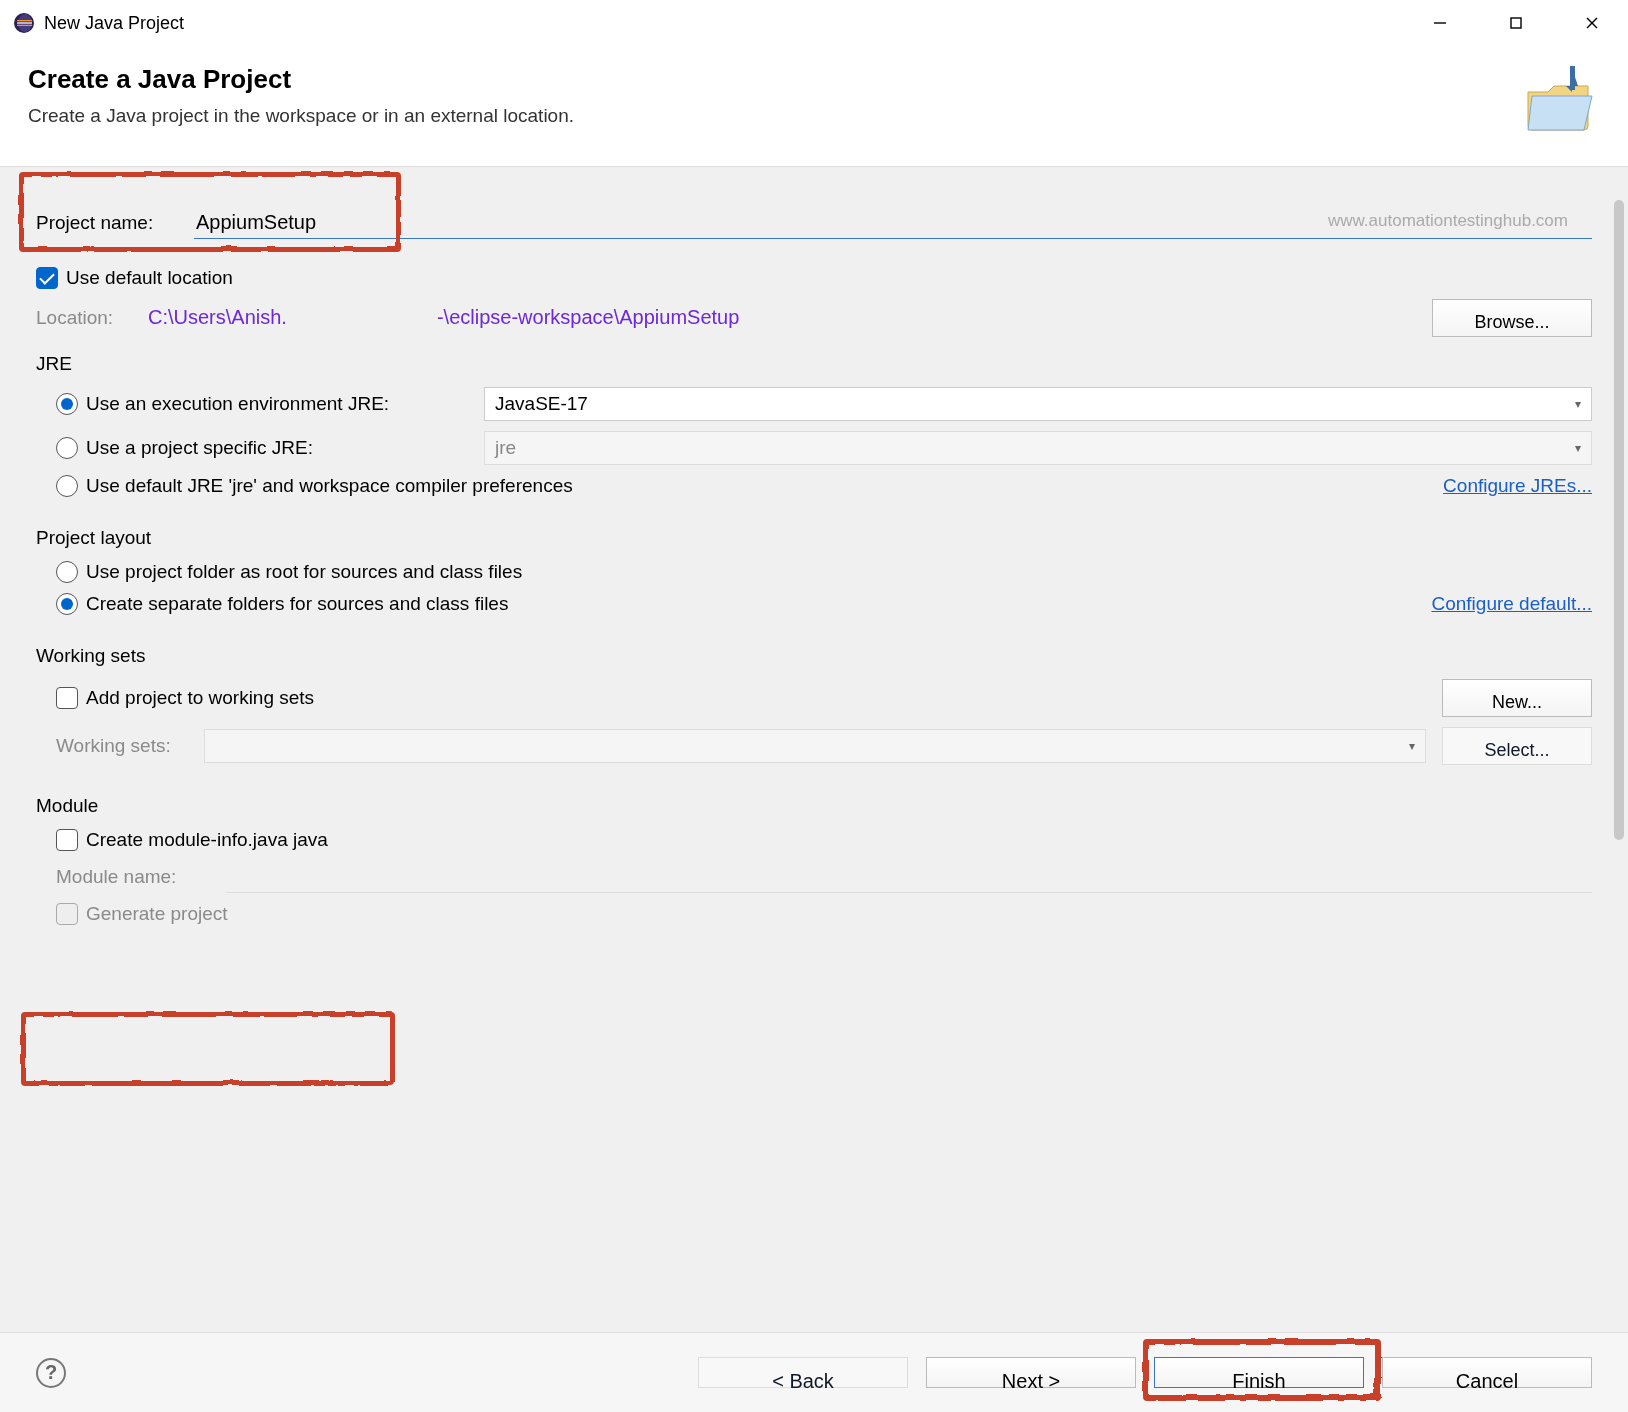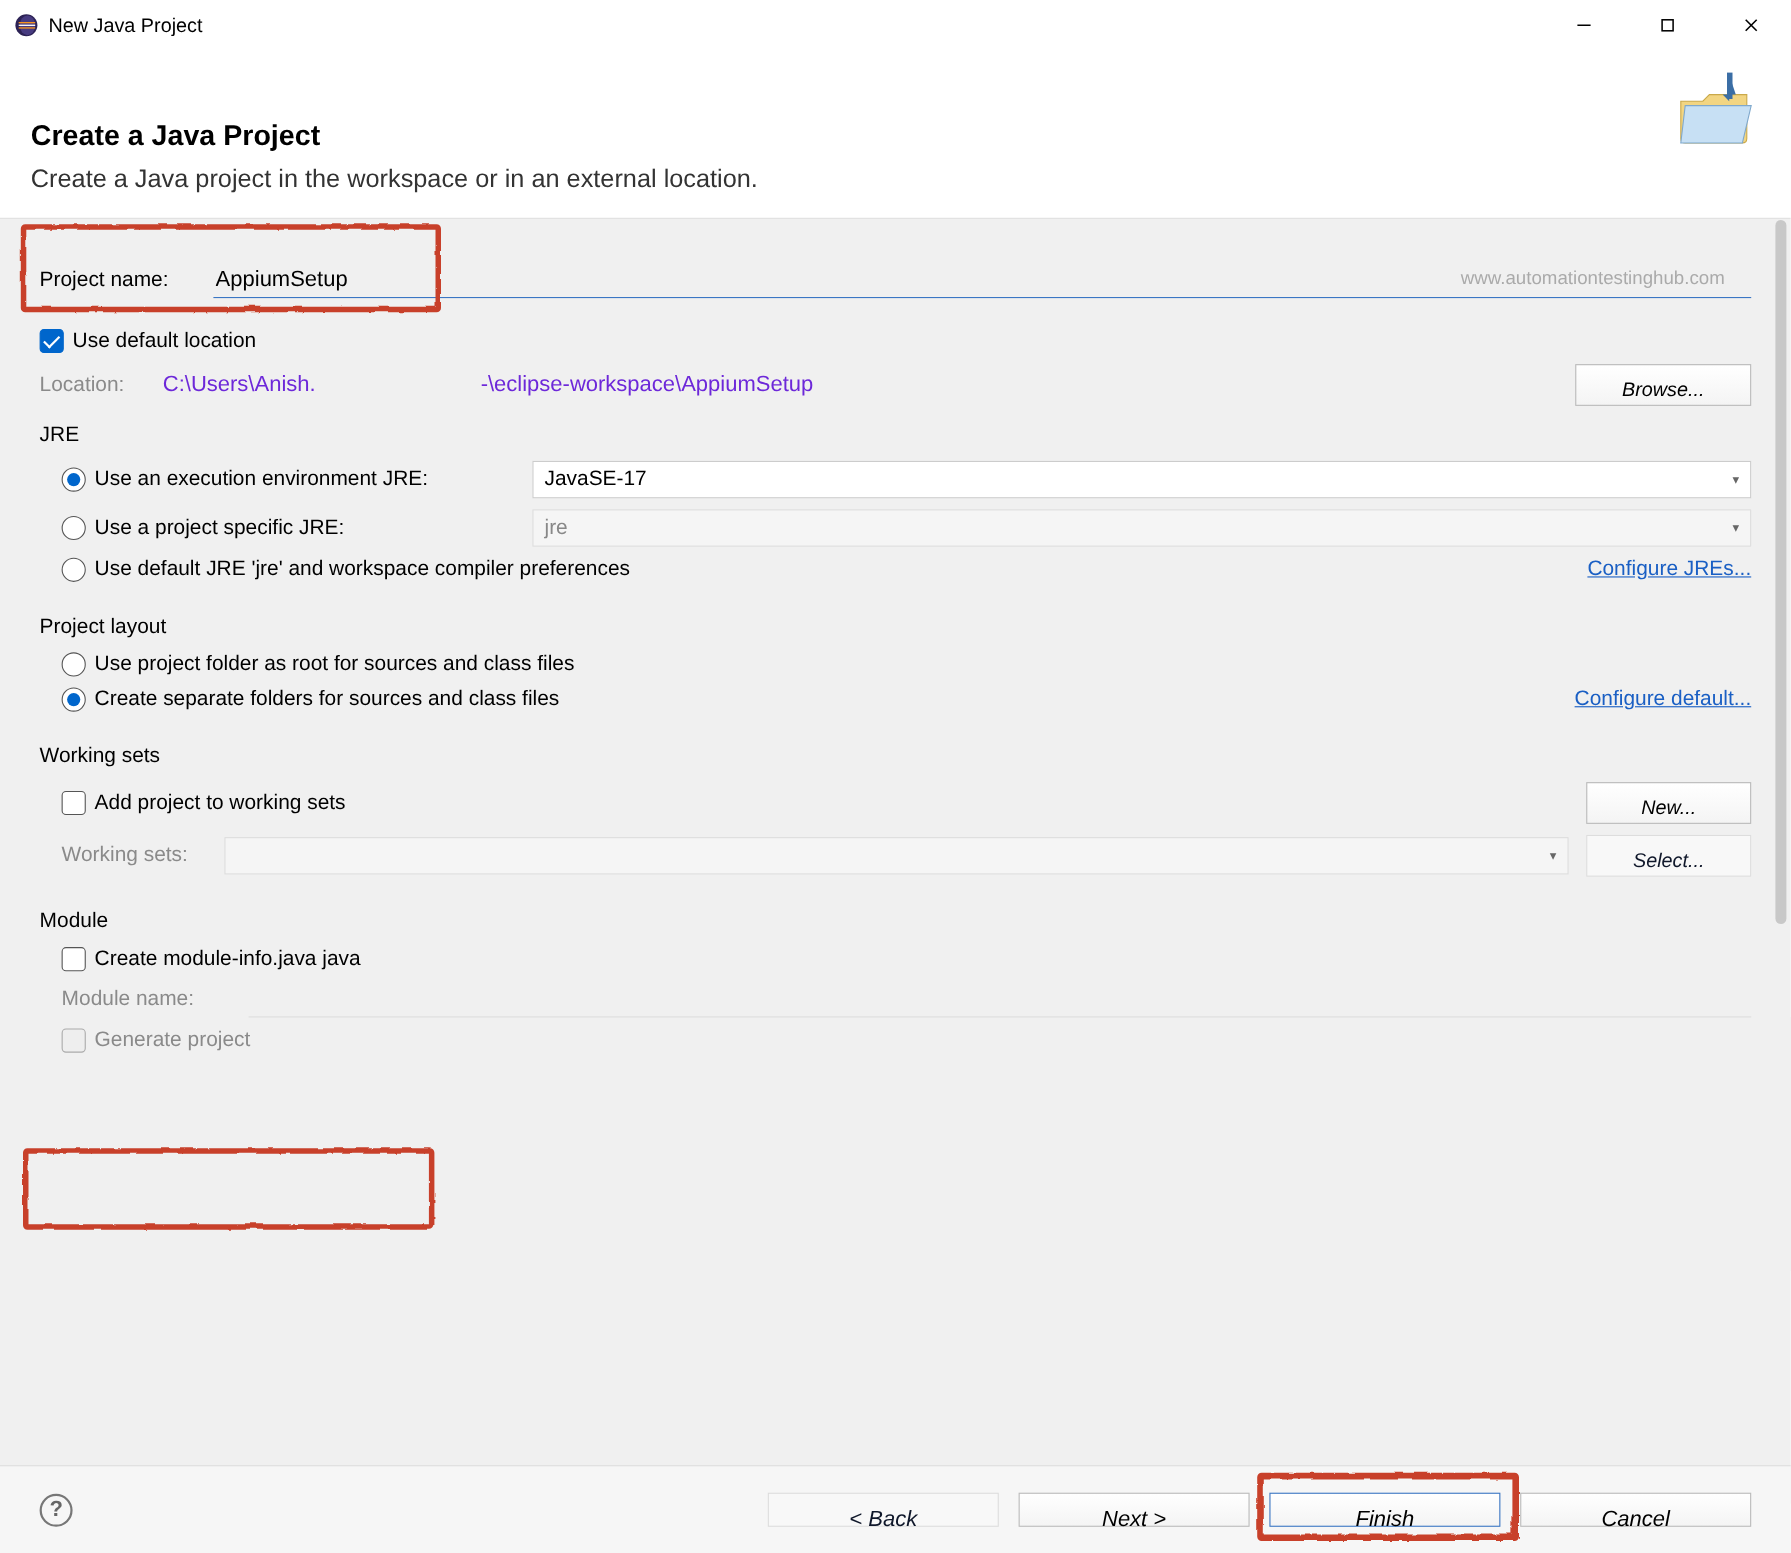--- a/index.html
+++ b/index.html
@@ -6,23 +6,23 @@
 body { background: #fff; width: 1628px; height: 1412px; overflow: hidden; position: relative; }
 
 .titlebar { height: 46px; display: flex; align-items: center; padding: 0 12px; background: #fff; justify-content: center; }
 .titlebar .eclipse-icon { width: 24px; height: 24px; margin-right: 8px; }
 .titlebar .title { font-size: 18px; color: #000; flex: 1; }
 .win-controls { display: flex; gap: 28px; align-items: center; }
 .win-btn { width: 48px; height: 40px; display: flex; align-items: center; justify-content: center; cursor: default; }
 .win-btn svg { width: 16px; height: 16px; }
 
 .header { padding: 18px 28px 22px 28px; background: #fff; display: flex; border-bottom: 1px solid #ddd; }
-.header-text { flex: 1; margin-top: 44px; }
+.header-text { flex: 1; }
 .header-title { font-size: 26px; font-weight: 600; color: #000; margin-bottom: 10px; }
-.header-sub { font-size: 23px; color: #333; }
+.header-sub { font-size: 19px; color: #333; }
 .header-icon { width: 80px; height: 80px; }
 
 .content { background: #f0f0f0; padding: 10px 36px 0 36px; position: relative; height: calc(1412px - 46px - 118px - 80px); overflow: hidden; }
 
 .highlight { position: absolute; border: 5px solid #c8412b; border-radius: 4px; pointer-events: none; filter: url(#rough); }
 .hl1 { left: 18px; top: 4px; width: 382px; height: 80px; }
 .hl2 { left: 20px; top: 844px; width: 374px; height: 74px; }
 
 .watermark { position: absolute; right: 60px; top: 44px; font-size: 17px; color: #aaa; }
 
@@ -33,21 +33,21 @@
 .text-input.readonly { border-bottom: 1px solid transparent; color: #6d28d9; }
 
 .checkbox, .radio { width: 22px; height: 22px; margin-right: 8px; flex-shrink: 0; border: 1.5px solid #555; background: #fff; display: inline-flex; align-items: center; justify-content: center; }
 .checkbox { border-radius: 4px; }
 .checkbox.checked { background: #0066cc; border-color: #0066cc; }
 .checkbox.checked::after { content: ""; width: 6px; height: 12px; border: solid #fff; border-width: 0 2.5px 2.5px 0; transform: rotate(45deg); margin-top: -3px; }
 .checkbox.disabled { border-color: #aaa; background: #eee; }
 .radio { border-radius: 50%; }
 .radio.checked::after { content: ""; width: 12px; height: 12px; border-radius: 50%; background: #0066cc; }
 
-.btn { height: 38px; min-width: 150px; border: 1px solid #bbb; background: linear-gradient(#fff,#f4f4f4); font-size: 18px; color: #000; padding: 12px 22px; cursor: default; font-style: italic; }
+.btn { height: 38px; min-width: 150px; border: 1px solid #bbb; background: linear-gradient(#fff,#f4f4f4); font-size: 18px; color: #000; padding: 12px 22px; cursor: default; }
 .btn.disabled { color: #0f172a; border-color: #ddd; background: #f8f8f8; }
 .btn.primary { border-color: #3a76c4; }
 
 .group-label { font-size: 19px; color: #000; margin: 16px 0 12px 0; }
 .group { margin-left: 20px; }
 
 .select { flex: 1; background: #fff; border: 1px solid #ccc; height: 34px; padding: 0 10px; display: flex; align-items: center; justify-content: space-between; font-size: 19px; }
 .select.disabled { background: #f5f5f5; color: #888; border-color: #ddd; }
 .chev { font-size: 12px; color: #666; }
 

